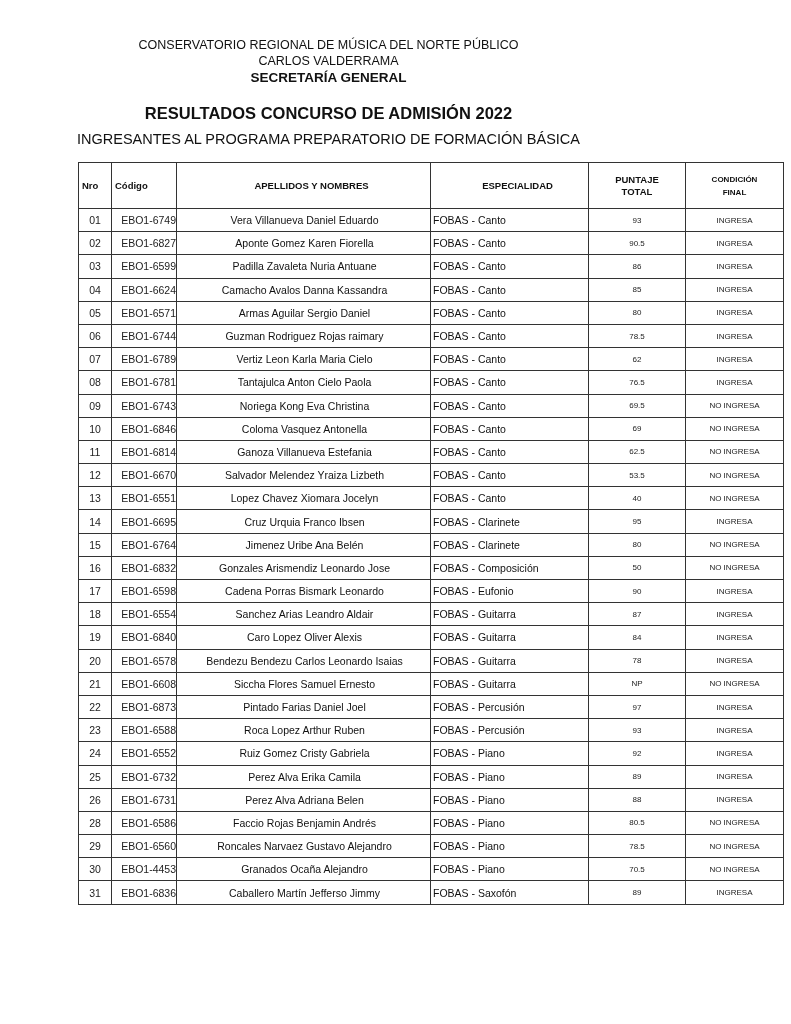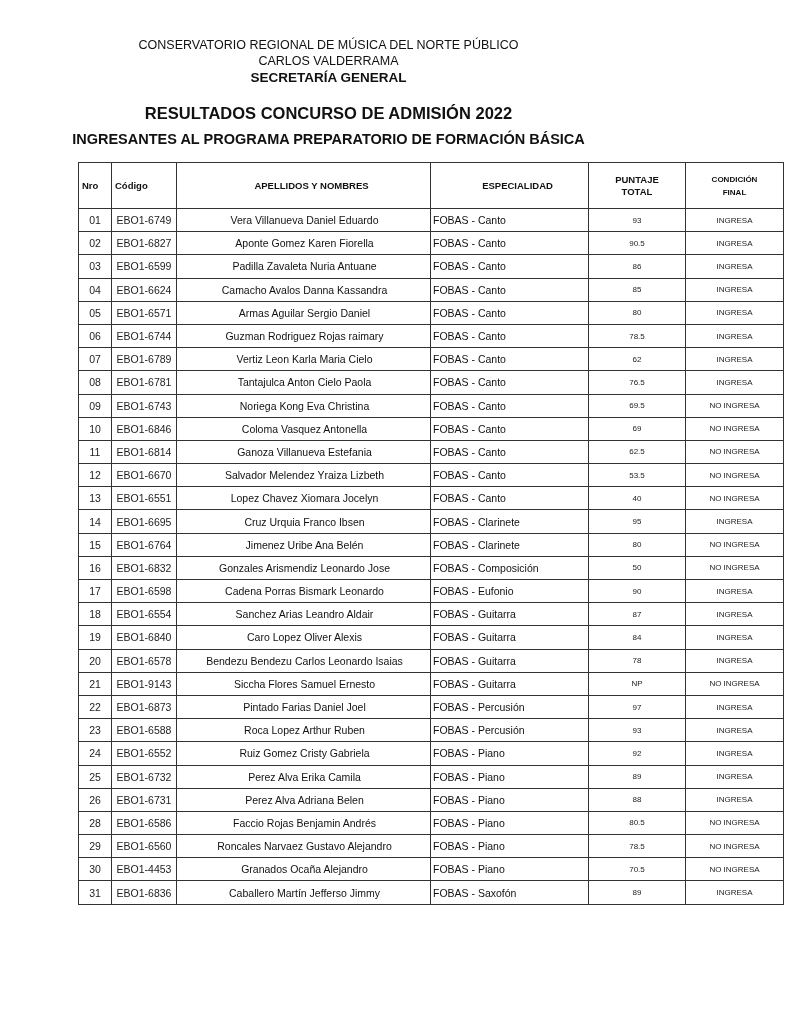--- a/index.html
+++ b/index.html
@@ -2,27 +2,27 @@
 <html><head>
 <meta charset="utf-8">
 <style>
   html, body { margin: 0; padding: 0; background: #ffffff; }
   body { width: 791px; height: 1024px; position: relative; overflow: hidden; font-family: "Liberation Sans", sans-serif; color: #111; }
   .hdr { position: absolute; left: 0; width: 657px; text-align: center; }
   .h1 { top: 38px; font-size: 12.5px; }
   .h2 { top: 54px; font-size: 12.5px; }
   .h3 { top: 70px; font-size: 13.5px; font-weight: bold; }
   .h4 { top: 104px; font-size: 16.5px; font-weight: bold; }
-  .h5 { top: 131px; font-size: 14.5px; font-weight: bold; }
+  .h5 { top: 131px; font-size: 14.5px; font-weight: normal; }
   table { position: absolute; left: 78px; top: 162px; border-collapse: collapse; table-layout: fixed; width: 661px; }
   td, th { border: 1.3px solid #333; padding: 0; overflow: hidden; white-space: nowrap; }
   th { height: 45px; font-size: 9.5px; font-weight: bold; }
   td { height: 22.2px; font-size: 10.5px; }
   .c-nro { width: 29px; text-align: center; }
-  .c-cod { width: 61px; text-align: center; }
+  .c-cod { width: 61px; text-align: right; }
   .c-name { width: 237px; text-align: center; padding-left: 2px; }
   .c-esp { width: 141px; text-align: left; padding-left: 2px; }
   .c-pt { width: 96px; text-align: center; }
   .c-cf { width: 97px; text-align: center; }
   th.c-nro, th.c-cod { text-align: left; padding-left: 3px; }
   th.c-name, th.c-esp { text-align: center; padding-left: 16px; }
   td.c-pt, td.c-cf { font-size: 8px; color: #222; }
   th.c-cf { font-size: 8px; line-height: 13px; }
   th.c-pt { line-height: 12px; }
   td.c-nro, td.c-cod { color: #222; }
@@ -210,21 +210,21 @@
       <tr>
         <td class="c-nro">20</td>
         <td class="c-cod">EBO1-6578</td>
         <td class="c-name">Bendezu Bendezu Carlos Leonardo Isaias</td>
         <td class="c-esp">FOBAS - Guitarra</td>
         <td class="c-pt">78</td>
         <td class="c-cf">INGRESA</td>
       </tr>
       <tr>
         <td class="c-nro">21</td>
-        <td class="c-cod">EBO1-9143</td>
+        <td class="c-cod">EBO1-6608</td>
         <td class="c-name">Siccha Flores Samuel Ernesto</td>
         <td class="c-esp">FOBAS - Guitarra</td>
         <td class="c-pt">NP</td>
         <td class="c-cf">NO INGRESA</td>
       </tr>
       <tr>
         <td class="c-nro">22</td>
         <td class="c-cod">EBO1-6873</td>
         <td class="c-name">Pintado Farias Daniel Joel</td>
         <td class="c-esp">FOBAS - Percusión</td>

